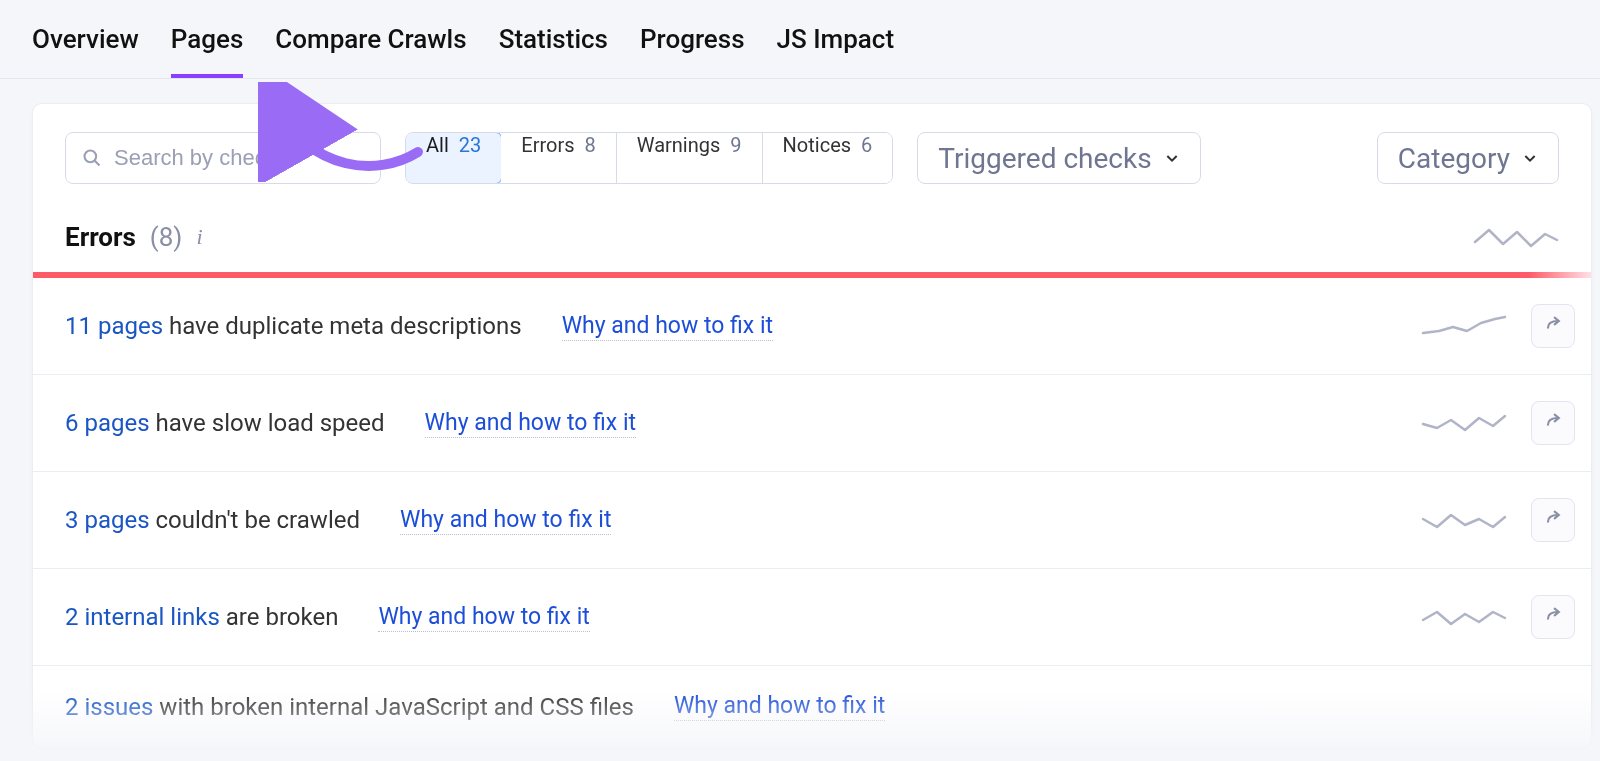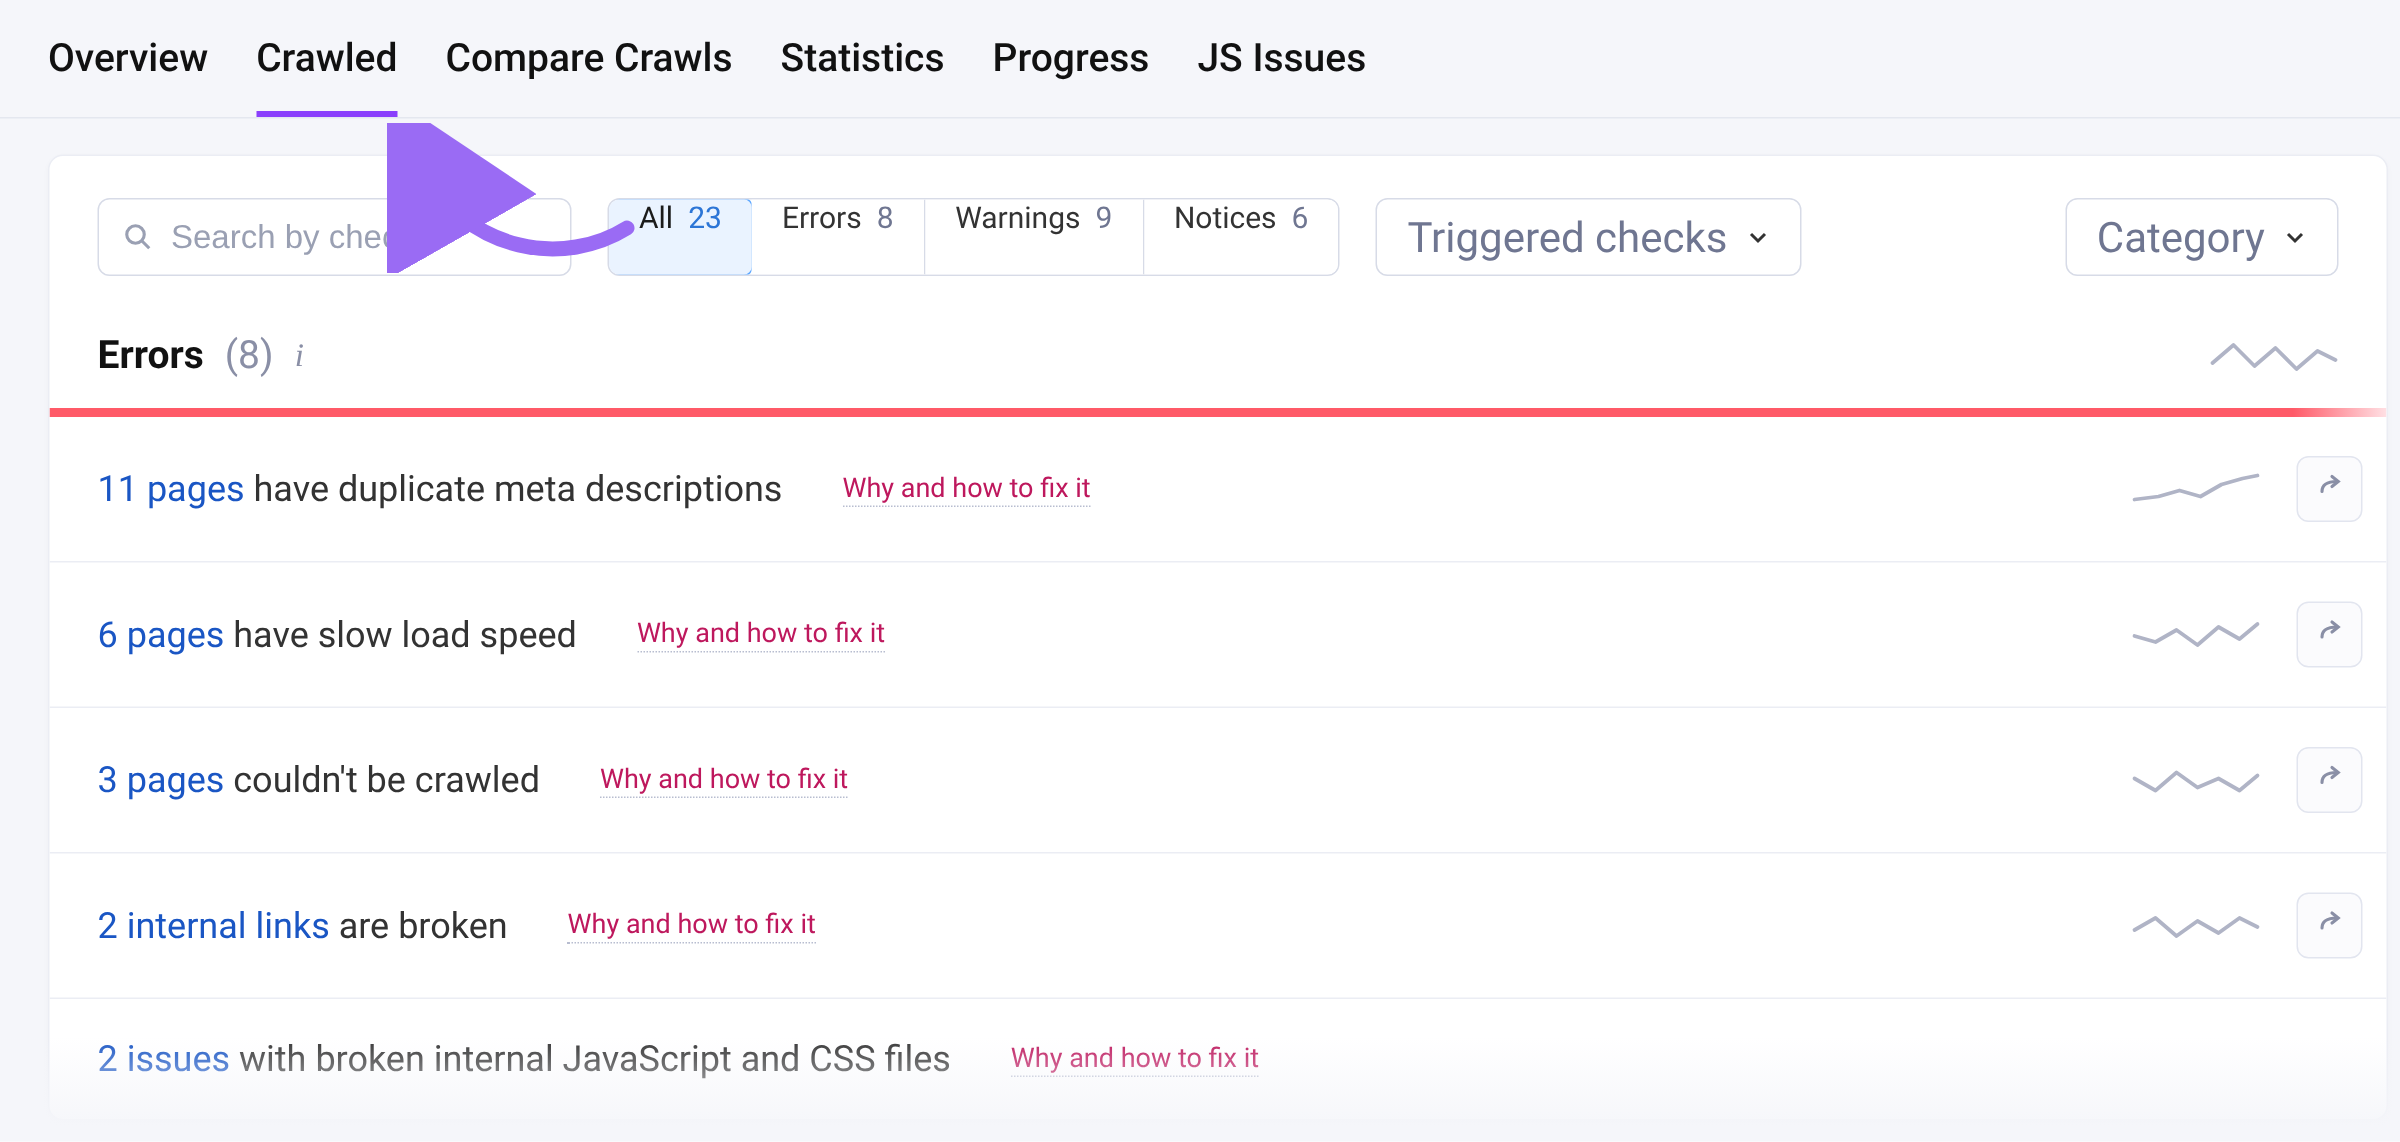--- a/index.html
+++ b/index.html
@@ -162,24 +162,24 @@
     align-items: center;
     gap: 40px;
     padding: 26px 16px 26px 32px;
     border-bottom: 1px solid #ebedf4;
     font-size: 24px;
   }
   .issue-row:last-child { border-bottom: none; }
   .issue-text { color: #333; }
   .issue-text .link { color: #1a56c4; cursor: pointer; }
   .fix {
-    color: #be185d;
+    color: #1d4ed8;
     border-bottom: 1px dotted #b8bdd0;
     cursor: pointer;
-    font-size: 18px;
+    font-size: 23px;
     padding-bottom: 1px;
   }
   .row-right {
     margin-left: auto;
     display: flex;
     align-items: center;
     gap: 24px;
   }
   .row-right .spark { color: #b0b4c6; }
   .action-btn {
@@ -201,25 +201,25 @@
     height: 70px;
     background: linear-gradient(180deg, rgba(245,246,250,0) 0%, #f5f6fa 90%);
     pointer-events: none;
   }
 </style>
 </head>
 <body>
 
 <div class="tabbar">
   <div class="tab">Overview</div>
-  <div class="tab active">Crawled</div>
+  <div class="tab active">Pages</div>
   <div class="tab">Compare Crawls</div>
   <div class="tab">Statistics</div>
   <div class="tab">Progress</div>
-  <div class="tab">JS Issues</div>
+  <div class="tab">JS Impact</div>
 </div>
 
 <svg class="arrow" width="180" height="100" viewBox="0 0 180 100">
   <defs>
     <marker id="ah" markerWidth="12" markerHeight="12" refX="6" refY="6" orient="auto">
       <path d="M0,0 L12,6 L0,12 Z" fill="#9a6bf4"></path>
     </marker>
   </defs>
   <path d="M160,70 C120,95 55,90 18,25" stroke="#9a6bf4" stroke-width="10" fill="none" marker-end="url(#ah)" stroke-linecap="round"></path>
 </svg>

